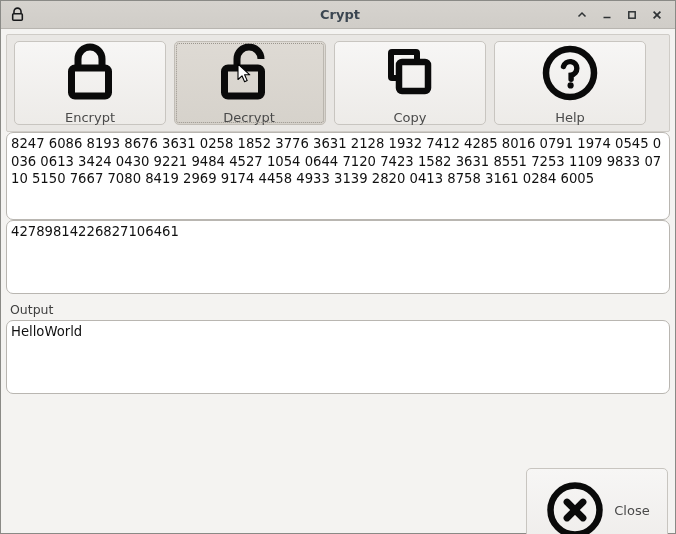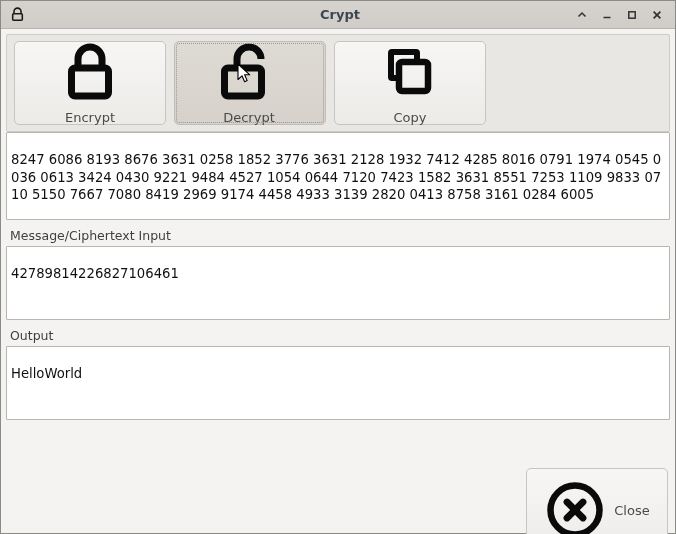--- a/index.html
+++ b/index.html
@@ -124,22 +124,22 @@
   }
   .field-label {
     font-size: 12.5px;
     color: #3f3f3f;
     margin: 8px 0 3px 4px;
   }
   .textarea {
     box-sizing: border-box;
     background: #ffffff;
     border: 1px solid #b9b6b1;
-    border-radius: 1px;
-    padding: 18px 4px 2px 4px;
+    border-radius: 7px;
+    padding: 2px 4px 2px 4px;
     font-size: 13.2px;
     color: #101010;
     line-height: 17.5px;
     overflow: hidden;
     word-break: break-all;
     white-space: pre-wrap;
   }
   #key-area { height: 88px; }
   #msg-area { height: 74px; }
   #out-area { height: 74px; }
@@ -243,28 +243,37 @@
     <div class="tbtn">
       <span class="tbtn-icon">
         <svg width="58" height="62" viewBox="0 0 58 62">
           <path d="M36 18 V11 a1 1 0 0 0 -1 -1 H11 a1 1 0 0 0 -1 1 v24 a1 1 0 0 0 1 1 h6" fill="none" stroke="#0a0a0a" stroke-width="6" stroke-linecap="round"></path>
           <rect x="18" y="20" width="29" height="29" rx="3" fill="none" stroke="#0a0a0a" stroke-width="6.5"></rect>
         </svg>
       </span>
       <span class="tbtn-label">Copy</span>
     </div>
 
+    <div class="tbtn">
+      <span class="tbtn-icon">
+        <svg width="58" height="62" viewBox="0 0 58 62">
+          <circle cx="29" cy="31" r="24" fill="none" stroke="#0a0a0a" stroke-width="6.5"></circle>
+          <path d="M22.5 24.5 a6.8 6.8 0 1 1 7.6 8.6 v4.2" fill="none" stroke="#0a0a0a" stroke-width="5.4" stroke-linecap="round"></path>
+          <circle cx="29.6" cy="43.4" r="3.1" fill="#0a0a0a"></circle>
+        </svg>
+      </span>
+      <span class="tbtn-label">Help</span>
+    </div>
 
   </div>
 
   <div class="fields">
 
     <div class="textarea" id="key-area">8247 6086 8193 8676 3631 0258 1852 3776 3631 2128 1932 7412 4285 8016 0791 1974 0545 0036 0613 3424 0430 9221 9484 4527 1054 0644 7120 7423 1582 3631 8551 7253 1109 9833 0710 5150 7667 7080 8419 2969 9174 4458 4933 3139 2820 0413 8758 3161 0284 6005</div>
 
-    <div class="field-label">Message/Ciphertext Input</div>
     <div class="textarea" id="msg-area">42789814226827106461</div>
 
     <div class="field-label">Output</div>
     <div class="textarea" id="out-area">HelloWorld</div>
 
   </div>
 
   <div class="footer">
     <div class="close-btn">
       <span class="tbtn-icon">

